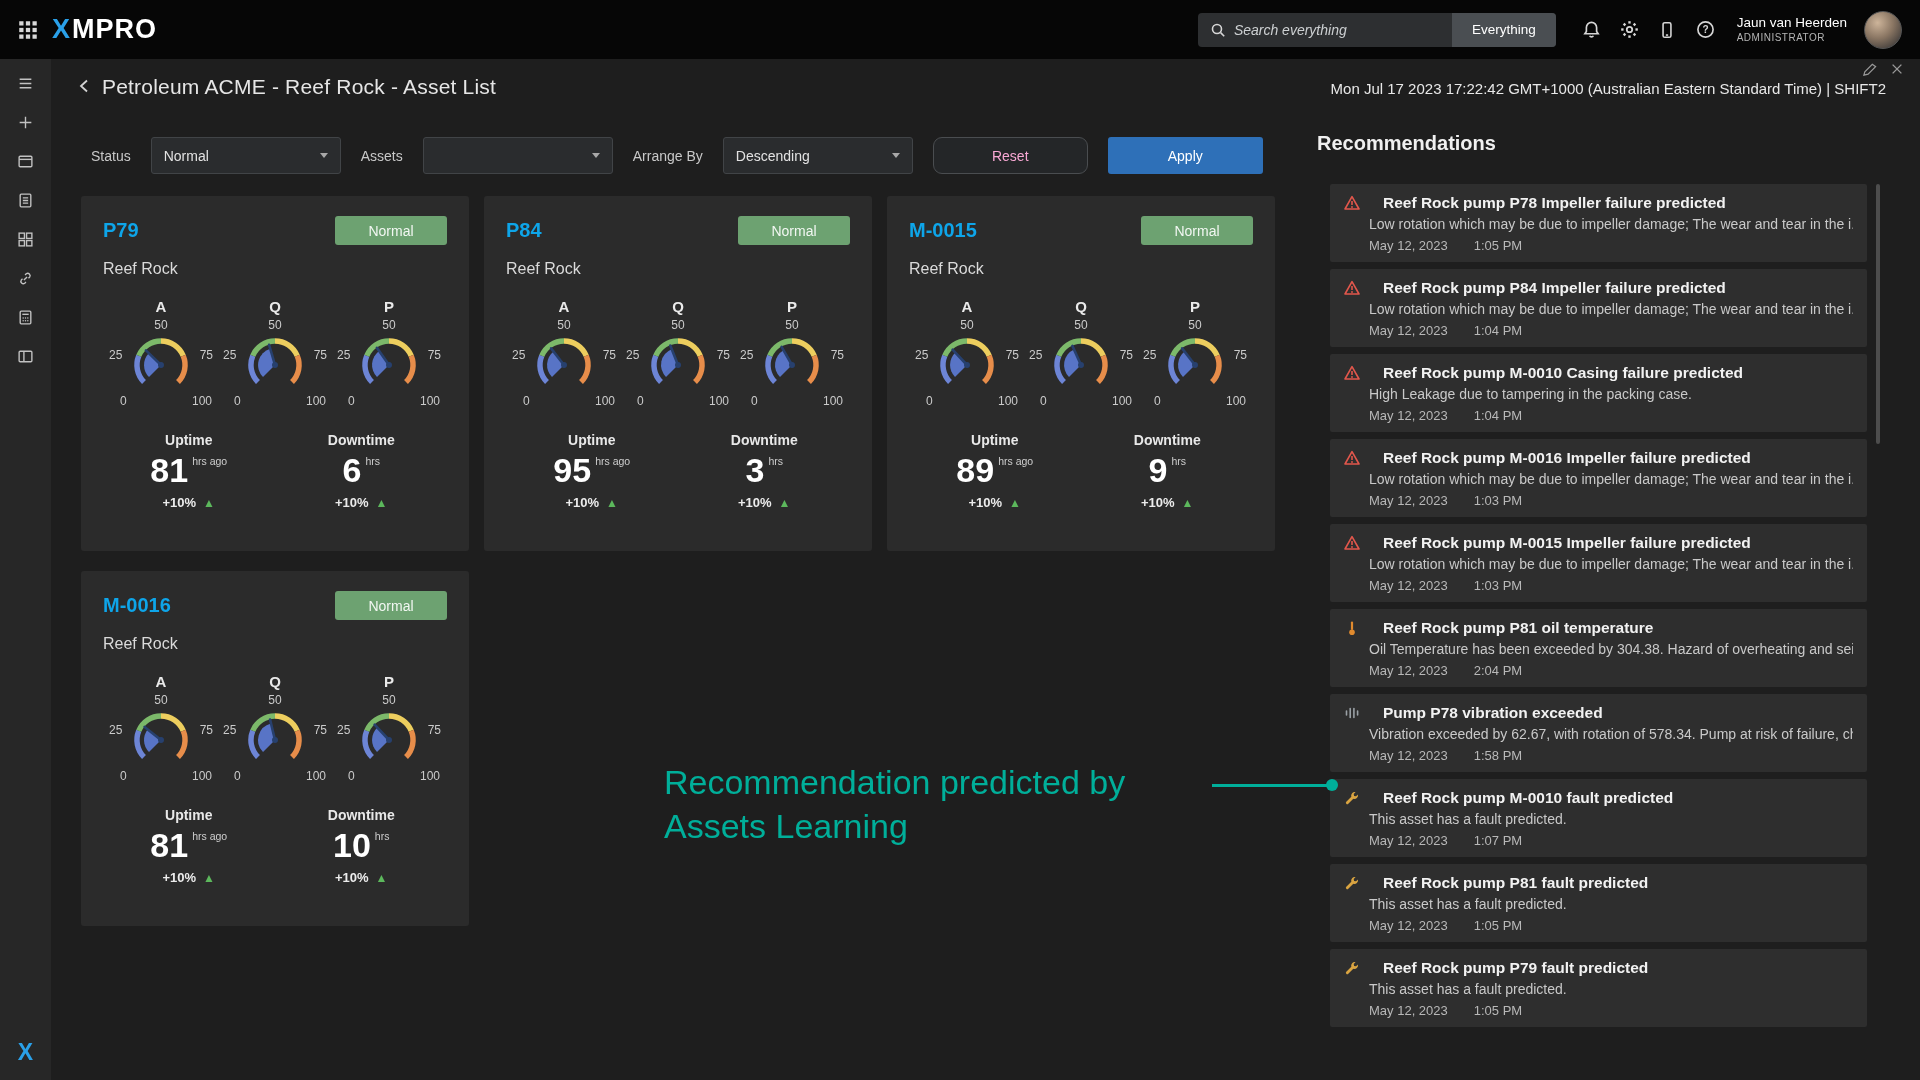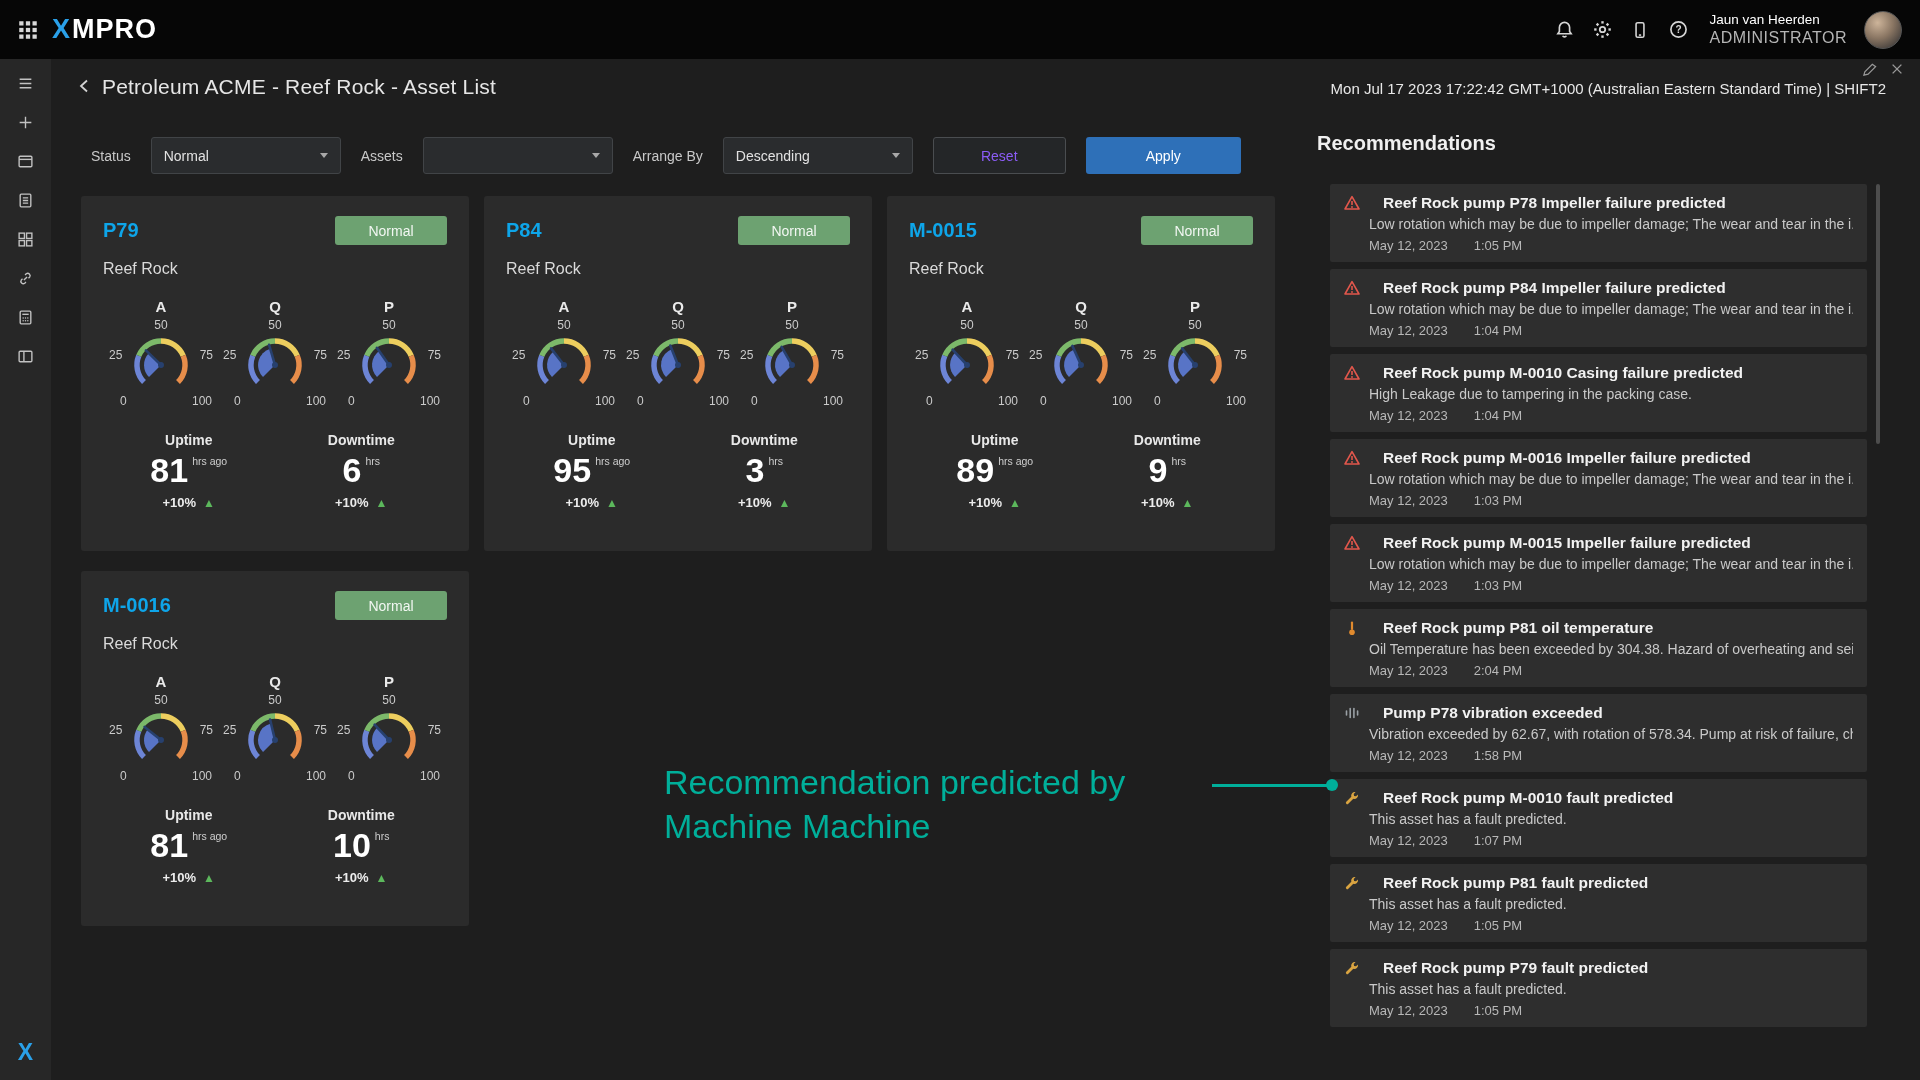--- a/index.html
+++ b/index.html
@@ -33,21 +33,21 @@
     font-size:14px; width:218px; font-family:inherit;
   }
   .search input::placeholder { font-style:italic; color:#cdd0d2; }
   .scope-btn {
     height:34px; padding:0 20px; background:#4a4e52; border:none; color:#fff;
     font-size:13.5px; font-family:inherit; display:flex; align-items:center; cursor:pointer;
   }
   .icon-btn { width:21px; height:21px; display:flex; align-items:center; justify-content:center; cursor:pointer; }
   .user-block { line-height:1.2; margin-left:4px; }
   .user-name { font-size:13.5px; color:#fff; }
-  .user-role { font-size:16px; color:#b5b5b5; letter-spacing:0.5px; }
+  .user-role { font-size:10px; color:#b5b5b5; letter-spacing:0.5px; }
   .avatar {
     width:38px; height:38px; border-radius:50%;
     background: radial-gradient(circle at 35% 30%, #cdb49a 0%, #8a7663 45%, #4a4440 80%, #333 100%);
     border:1px solid #555;
   }
 
   
   .sidebar {
     position:absolute; left:0; top:59px; bottom:0; width:51px;
     background:#272727; display:flex; flex-direction:column; align-items:center;
@@ -70,22 +70,22 @@
     width:190px; height:37px; background:#2a2c2e; border:1px solid #414447;
     border-radius:3px; display:flex; align-items:center; justify-content:space-between;
     padding:0 12px; cursor:pointer;
   }
   .dd-value { font-size:14px; color:#e2e2e2; }
   .dd-caret {
     width:0; height:0; border-left:4.5px solid transparent;
     border-right:4.5px solid transparent; border-top:5.5px solid #a8a8a8;
   }
   .btn-reset {
-    width:133px; height:37px; background:#242628; border:1px solid #4a4d50;
-    border-radius:3px; color:#8b5cf6; font-size:14px; font-family:inherit; cursor:pointer;
+    width:155px; height:37px; background:#242628; border:1px solid #4a4d50;
+    border-radius:9px; color:#f9a8d4; font-size:14px; font-family:inherit; cursor:pointer;
   }
   .btn-apply {
     width:155px; height:37px; background:#2e70b8; border:none;
     border-radius:3px; color:#fff; font-size:14px; font-family:inherit; cursor:pointer;
   }
 
   
   .cards { position:absolute; left:81px; top:196px; width:1210px; display:flex; flex-wrap:wrap; gap:20px 15px; }
   .card { width:388px; height:355px; background:#2b2b2b; border-radius:3px; padding:20px 22px; }
   .card-head { display:flex; align-items:center; justify-content:space-between; }
@@ -152,20 +152,30 @@
           <rect x="6.3" y="6.3" width="3.4" height="3.4"></rect>
           <rect x="11.6" y="6.3" width="3.4" height="3.4"></rect>
         <rect x="1" y="11.6" width="3.4" height="3.4"></rect>
           <rect x="6.3" y="11.6" width="3.4" height="3.4"></rect>
           <rect x="11.6" y="11.6" width="3.4" height="3.4"></rect>
       </svg>
     </span>
     <div class="logo"><span class="logo-x">X</span><span>MPRO</span></div>
   </div>
   <div class="topbar-right">
+    <div class="search">
+      <span class="mag">
+        <svg width="16" height="16" viewBox="0 0 16 16" fill="none" stroke="#d6d6d6" stroke-width="1.6">
+          <circle cx="7" cy="7" r="4.5"></circle>
+            <line x1="10.6" y1="10.6" x2="14.2" y2="14.2"></line>
+        </svg>
+      </span>
+      <input type="text" placeholder="Search everything" style="">
+      <button class="scope-btn">Everything</button>
+    </div>
     <span class="icon-btn">
       <svg width="19" height="19" viewBox="0 0 16 16" fill="none" stroke="#d6d6d6" stroke-width="1.4">
         <path d="M8 2a4.3 4.3 0 0 0-4.3 4.3V9.6L2.4 11.6h11.2L12.3 9.6V6.3A4.3 4.3 0 0 0 8 2z"></path>
         <path d="M6.5 13.2a1.6 1.6 0 0 0 3 0"></path>
       </svg>
     </span>
     <span class="icon-btn">
       <svg width="19" height="19" viewBox="0 0 16 16" fill="none" stroke="#d6d6d6" stroke-width="1.5">
         <circle cx="8" cy="8" r="2.3"></circle>
         <g stroke-width="2">
@@ -795,15 +805,15 @@
     <div class="rec-desc">This asset has a fault predicted.</div>
     <div class="rec-date">
       <span class="d">May 12, 2023</span>
       <span class="t">1:05 PM</span>
     </div>
   </div>
 </div>
 </section>
 <div class="rec-scrollbar"></div>
 
-<div class="annotation-text" style="color: rgb(0, 175, 154);">Recommendation predicted by Machine Machine</div>
+<div class="annotation-text" style="color: rgb(0, 175, 154);">Recommendation predicted by Assets Learning</div>
 <div class="anno-line" style="background: rgb(0, 175, 154);"></div>
 <div class="anno-dot" style="background: rgb(0, 175, 154);"></div>
 
 </body></html>

